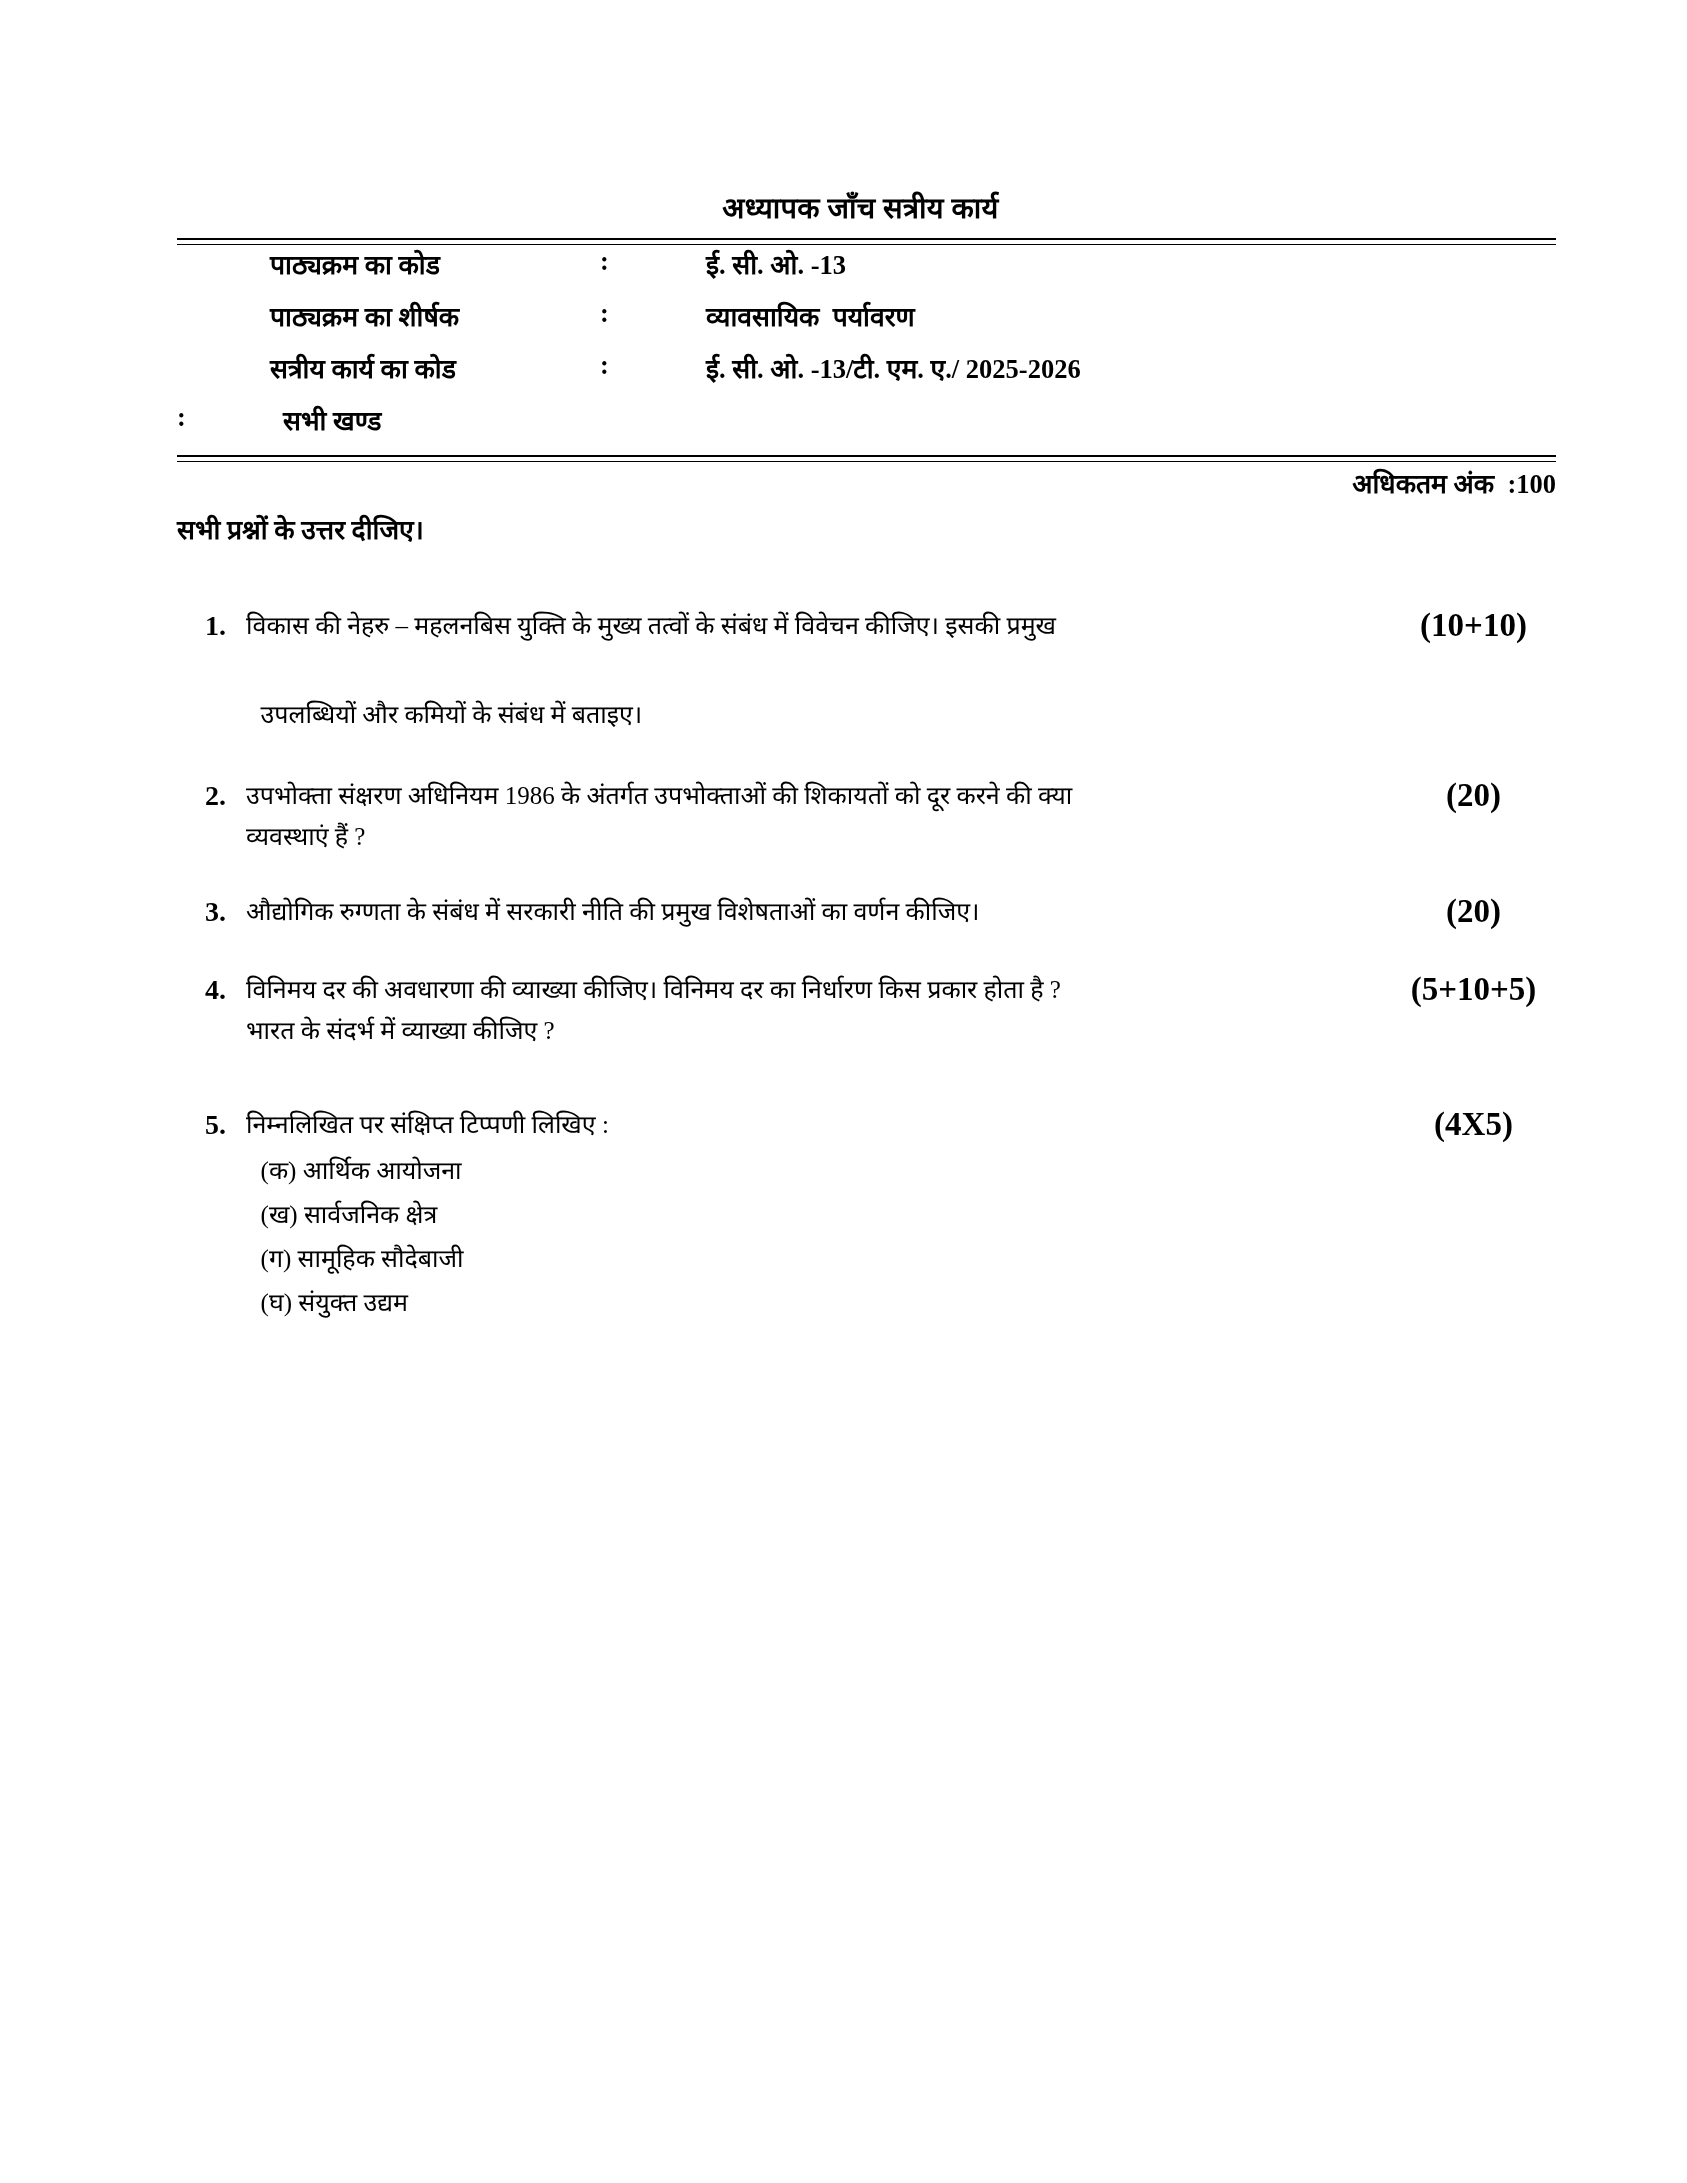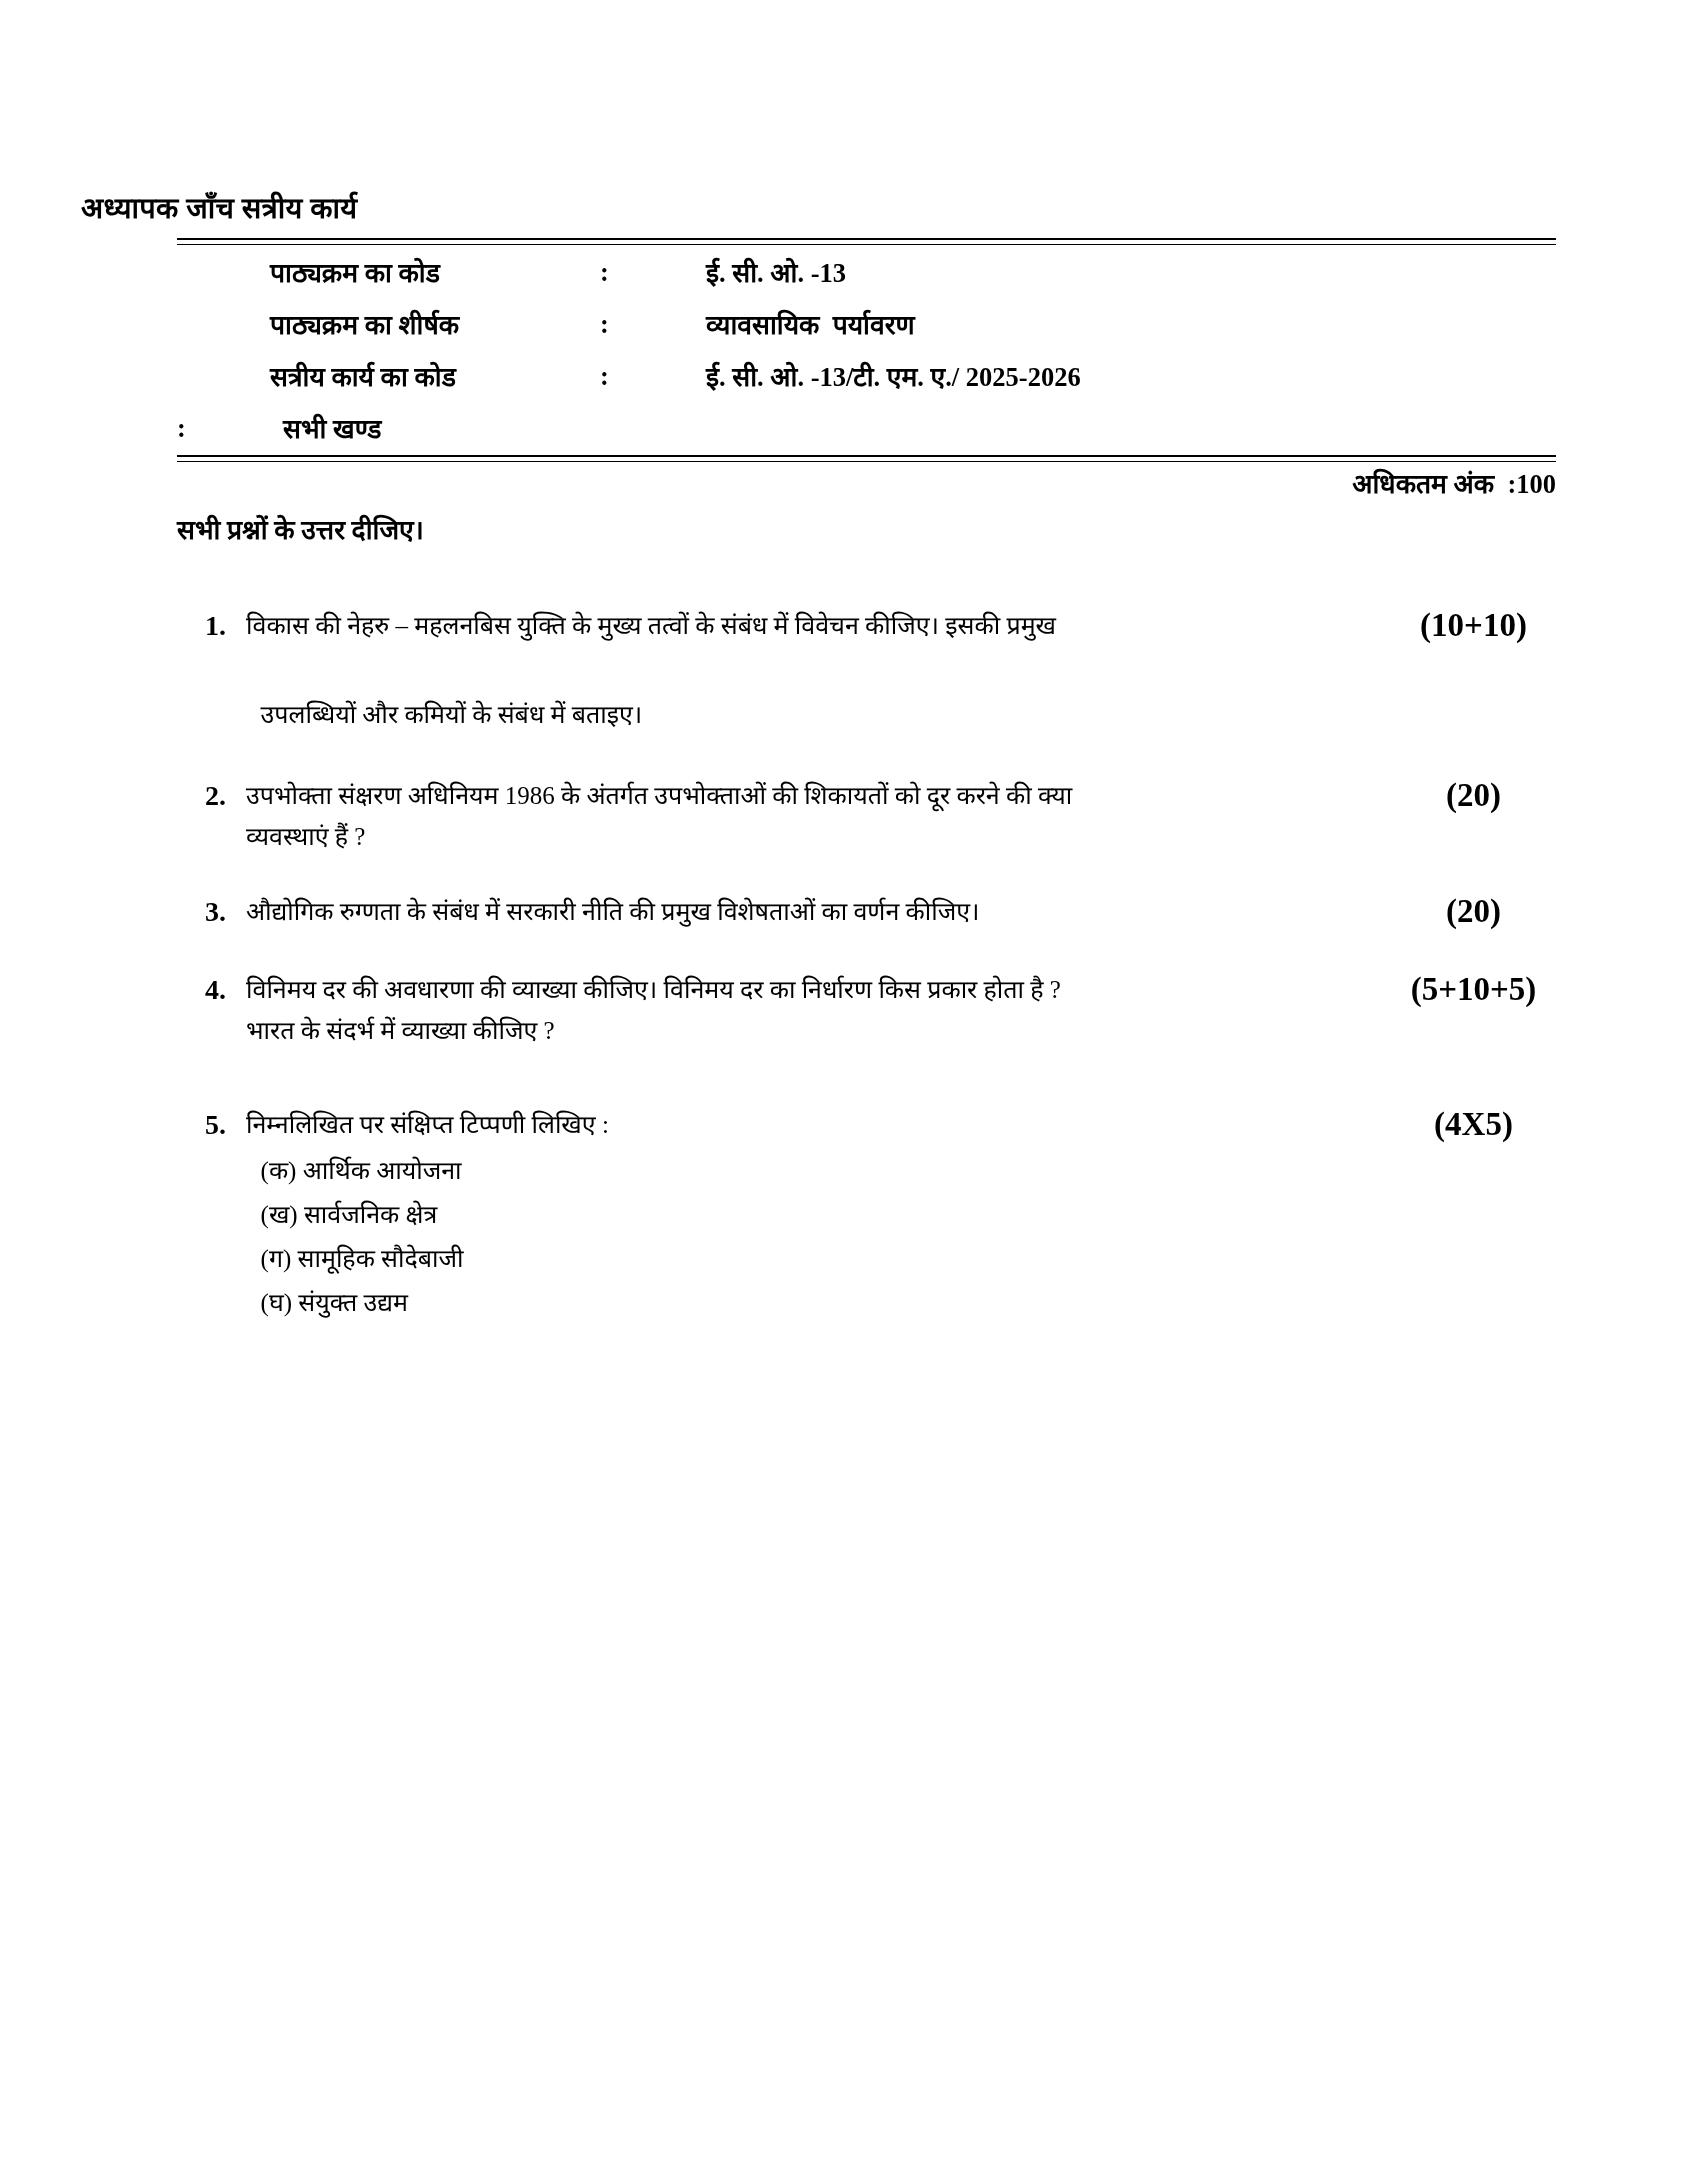--- a/index.html
+++ b/index.html
@@ -21,25 +21,24 @@
     inset: 0;
     padding: 0;
   }
 
   
   .doc-title {
     position: absolute;
     left: 0;
     top: 187px;
     width: 1648px;
-    text-align: left;
+    text-align: center;
     font-size: 29px;
     font-weight: bold;
     letter-spacing: 0.3px;
-    padding-left: 8px;
   }
   .doc-title .inner {
     display: inline-block;
     margin-left: 73px;
   }
 
   
   .rule-double {
     position: absolute;
     left: 177px;
@@ -53,21 +52,21 @@
 
   
   .meta {
     position: absolute;
     left: 177px;
     top: 246px;
     width: 1379px;
   }
   .meta-row {
     display: flex;
-    align-items: center;
+    align-items: flex-start;
     height: 52px;
   }
   .meta-label {
     width: 423px;
     padding-left: 93px;
     box-sizing: border-box;
     font-size: 26.5px;
     font-weight: bold;
   }
   .meta-colon {

